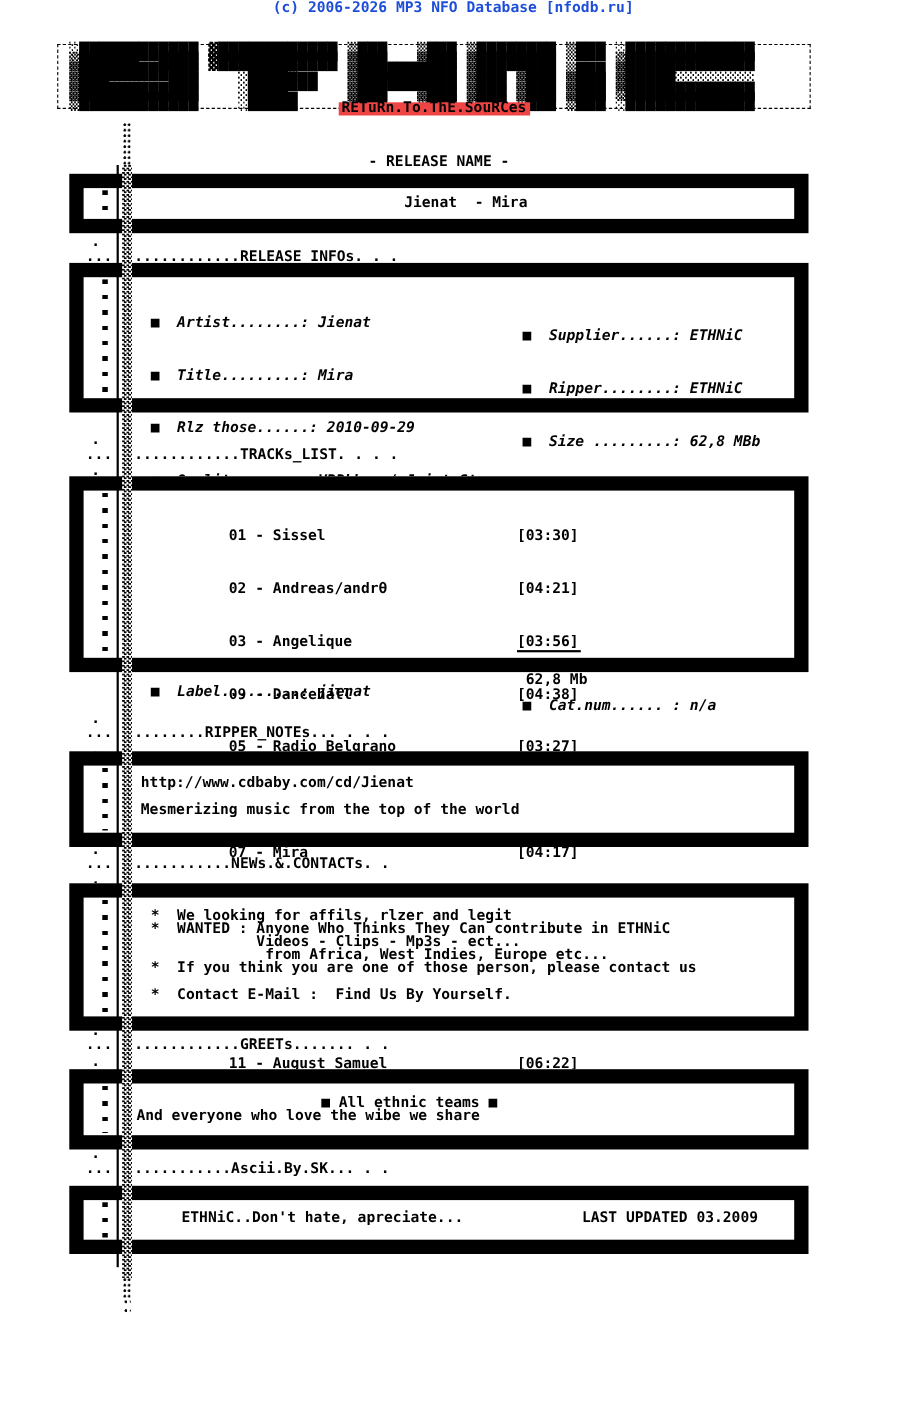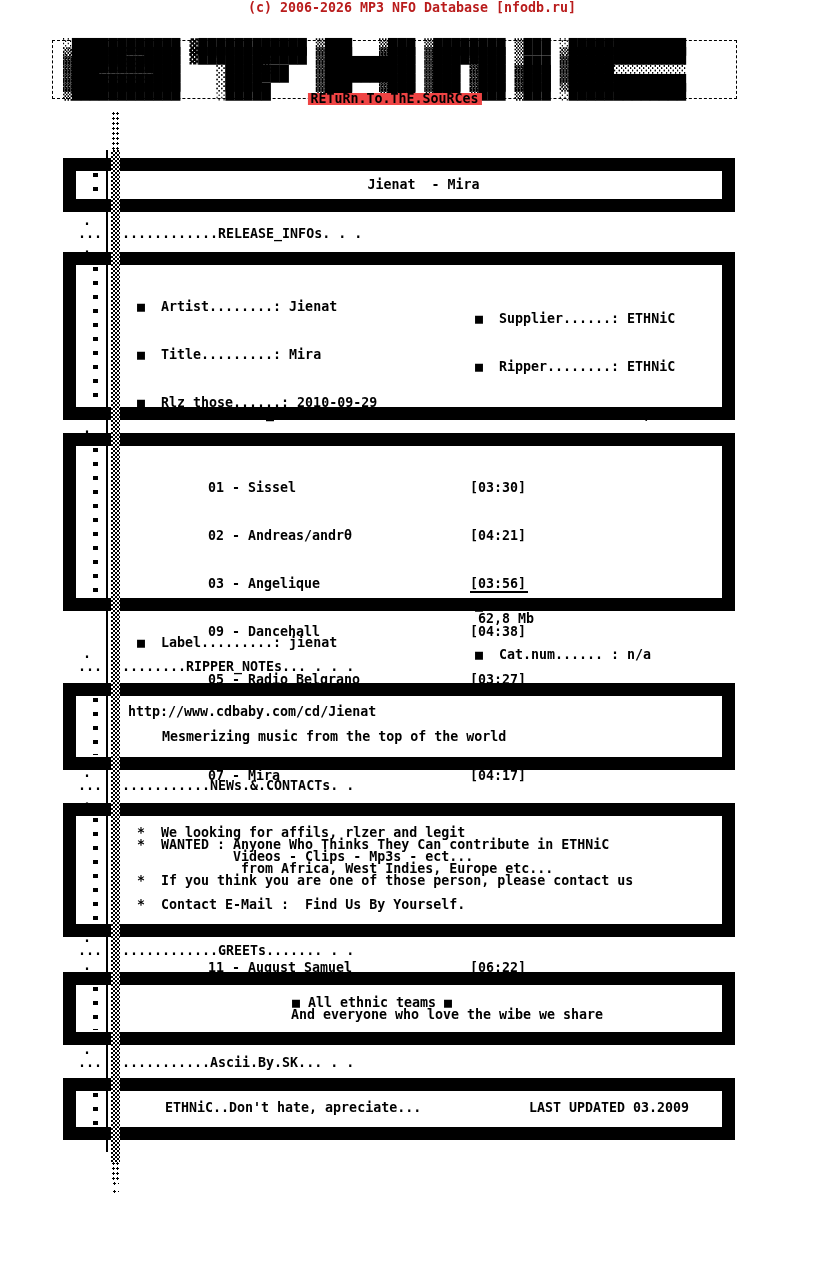--- a/index.html
+++ b/index.html
@@ -23,21 +23,21 @@
   .vsparse{left:113px;width:6px;z-index:10;background-image:radial-gradient(circle at 1.5px 1.5px,#000 1.1px,transparent 1.4px);background-size:5px 8px;}
   #stripe-top{top:112px;height:38px;}
   #stripe-main{top:150px;height:1012px;}
   #stripe-tail{top:1162px;height:20px;}
   #stripe-tail2{top:1182px;height:14px;}
   #vline{left:106px;top:150px;width:2px;height:1002px;background:#000;z-index:11;}
 
   
   .box{position:absolute;left:63px;width:672px;border:13px solid #000;background:#fff;box-sizing:border-box;z-index:1;}
   #box-release{top:158px;height:54px;}
-  #box-infos{top:252px;height:168px;}
+  #box-infos{top:239px;height:136px;font-style:italic;}
   #box-tracks{top:433px;height:178px;}
   #box-notes{top:683px;height:87px;}
   #box-news{top:803px;height:134px;}
   #box-greets{top:972px;height:73px;}
   #box-footer{top:1078px;height:62px;}
   .dotcol{position:absolute;left:17px;top:2px;bottom:2px;width:5px;
           background:repeating-linear-gradient(to bottom,#000 0 4px,transparent 4px 14px);}
 
   
   .sec-label{left:114px;}
@@ -54,56 +54,57 @@
   
   #tracks-rows{position:absolute;left:132px;top:12px;}
   .trow{position:relative;height:12px;white-space:pre;}
   .trow .ttime{position:absolute;left:262px;top:0;}
   #tracks-sep{position:absolute;left:394px;top:145px;width:58px;height:2px;background:#000;}
   #tracks-total-time{position:absolute;left:394px;top:155px;}
   #tracks-total-size{position:absolute;left:402px;top:167px;}
 
   
   #notes-url{position:absolute;left:52px;top:10px;}
-  #notes-line{position:absolute;left:52px;top:35px;margin-left:34px;}
+  #notes-line{position:absolute;left:52px;top:35px;}
 
   
   #news-body{margin:0;position:absolute;left:61px;top:11px;}
 
   
   #greets-1{position:absolute;left:0;top:12px;width:592px;text-align:center;}
-  #greets-2{position:absolute;left:0;top:24px;width:646px;text-align:center;margin-left:48px;}
+  #greets-2{position:absolute;left:0;top:24px;width:646px;margin-left:48px;}
 
   
   #footer-left{position:absolute;left:89px;top:11px;}
   #footer-right{position:absolute;left:453px;top:11px;}
 </style>
 </head>
 <body>
 
 <div id="canvas">
 
-  <div id="site-header" class="abs t" style="color: #b91c1c;">(c) 2006-2026 MP3 NFO Database [nfodb.ru]</div>
+  <div id="site-header" class="abs t" style="color: #1d4ed8;">(c) 2006-2026 MP3 NFO Database [nfodb.ru]</div>
 
   <div id="logo-box" class="abs">
     <pre id="logo-art">░████████████ ▓████████████ ▒███   ▒███ ▒████████ ▒███ ░█████████████
 ▒██████░░████ ▓████████████ ▒███   ▒███ ▒████████      ▒█████████████
 ▒████████████    ░████▒     ▒██████████ ▒███ ▒███ ▒███ ▒█████░░░░░░░░
 ▒███░░░░░░███    ░███████   ▒██████████ ▒███ ▒███ ▒███ ▒█████░░░░░░░░
 ▒████████████    ░████      ▒███   ▒███ ▒███ ▒███ ▒███ ▒█████████████
 ▒████████████    ░█████     ▒███   ▒███ ▒███ ▒███ ▒███ ░█████████████</pre>
     <span id="logo-tagline" class="t">RETuRn.To.ThE.SouRCes</span>
   </div>
 
   <div id="stripe-top" class="abs vlight"></div>
   <div id="stripe-main" class="abs vstripe"></div>
   <div id="stripe-tail" class="abs vlight"></div>
   <div id="stripe-tail2" class="abs vsparse"></div>
   <div id="vline" class="abs"></div>
 
+  <div id="rt-title" class="abs t center">- RELEASE NAME -</div>
   <div id="box-release" class="box">
     <div class="dotcol"></div>
     <div class="rel-name t">Jienat  - Mira</div>
   </div>
 
   <div class="abs t sec-tick" style="top:215px">.</div>
   <div class="abs t sec-side" style="top:228px">...</div>
   <div class="abs t sec-label" style="top:228px">.............RELEASE_INFOs. . .</div>
   <div class="abs t sec-tick" style="top:243px">.</div>
 

